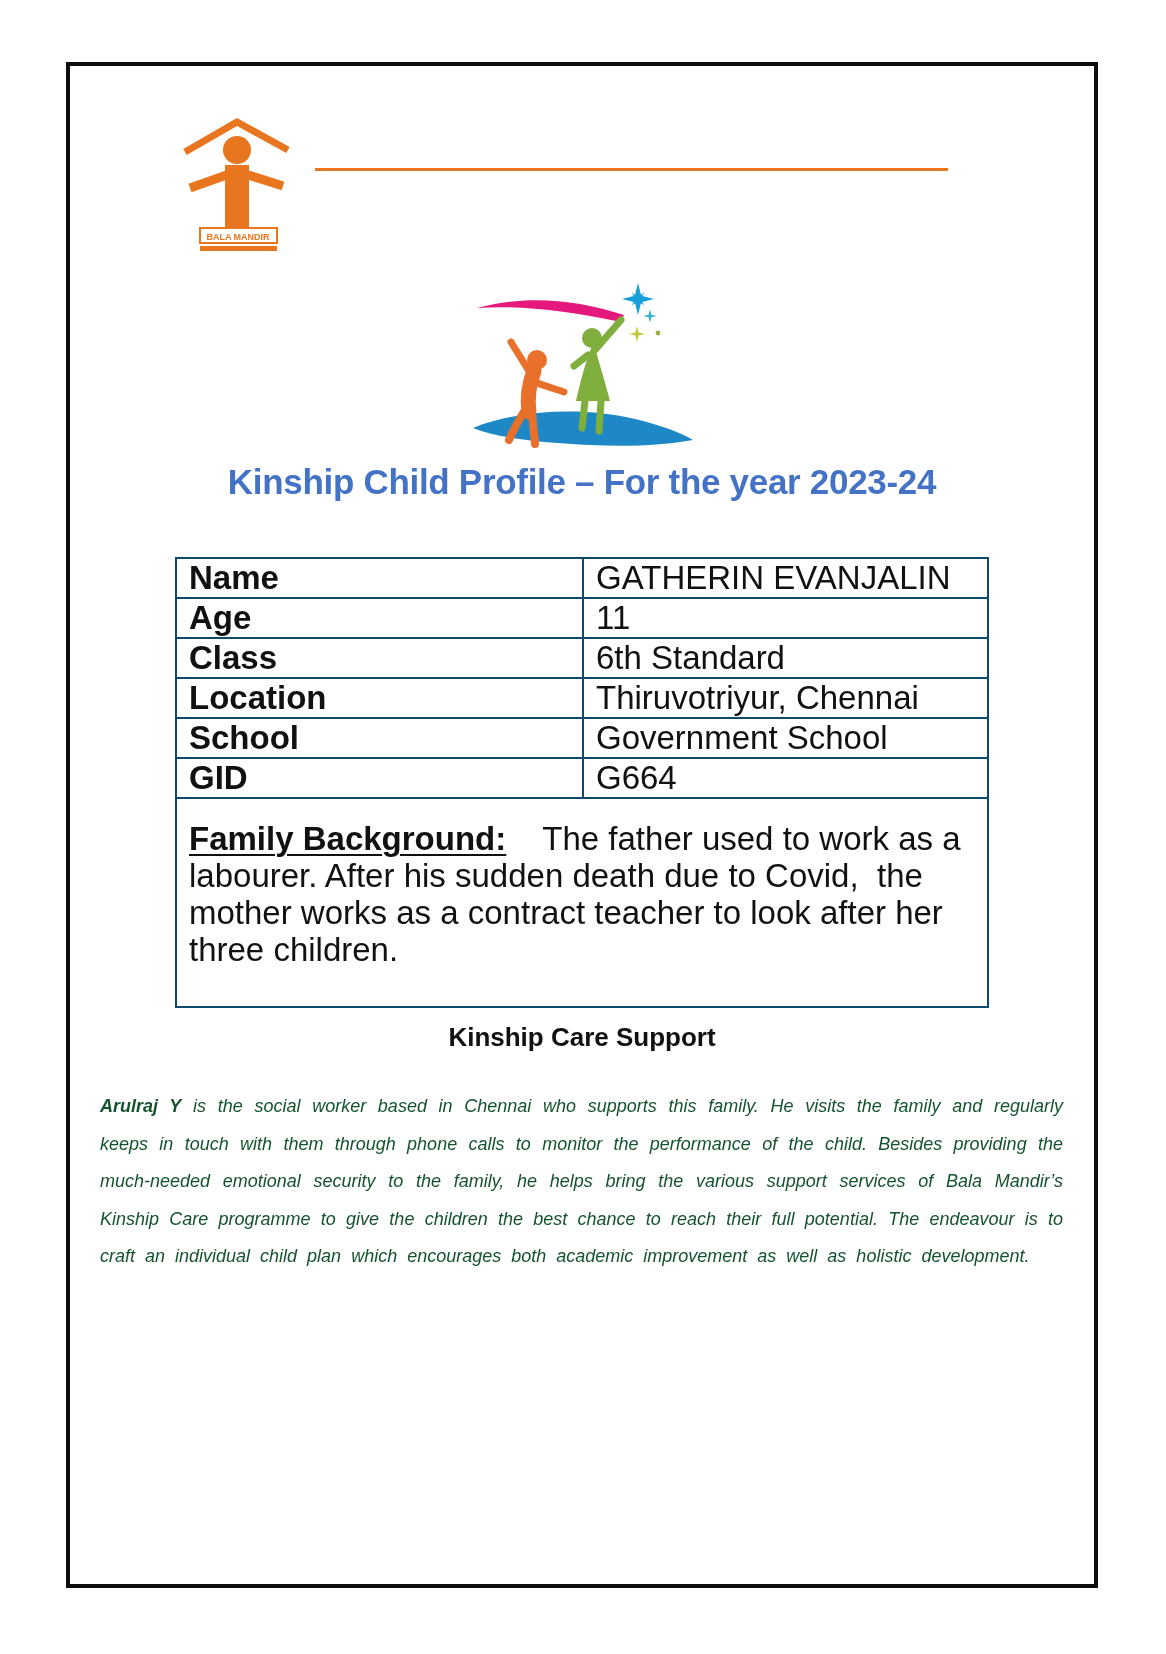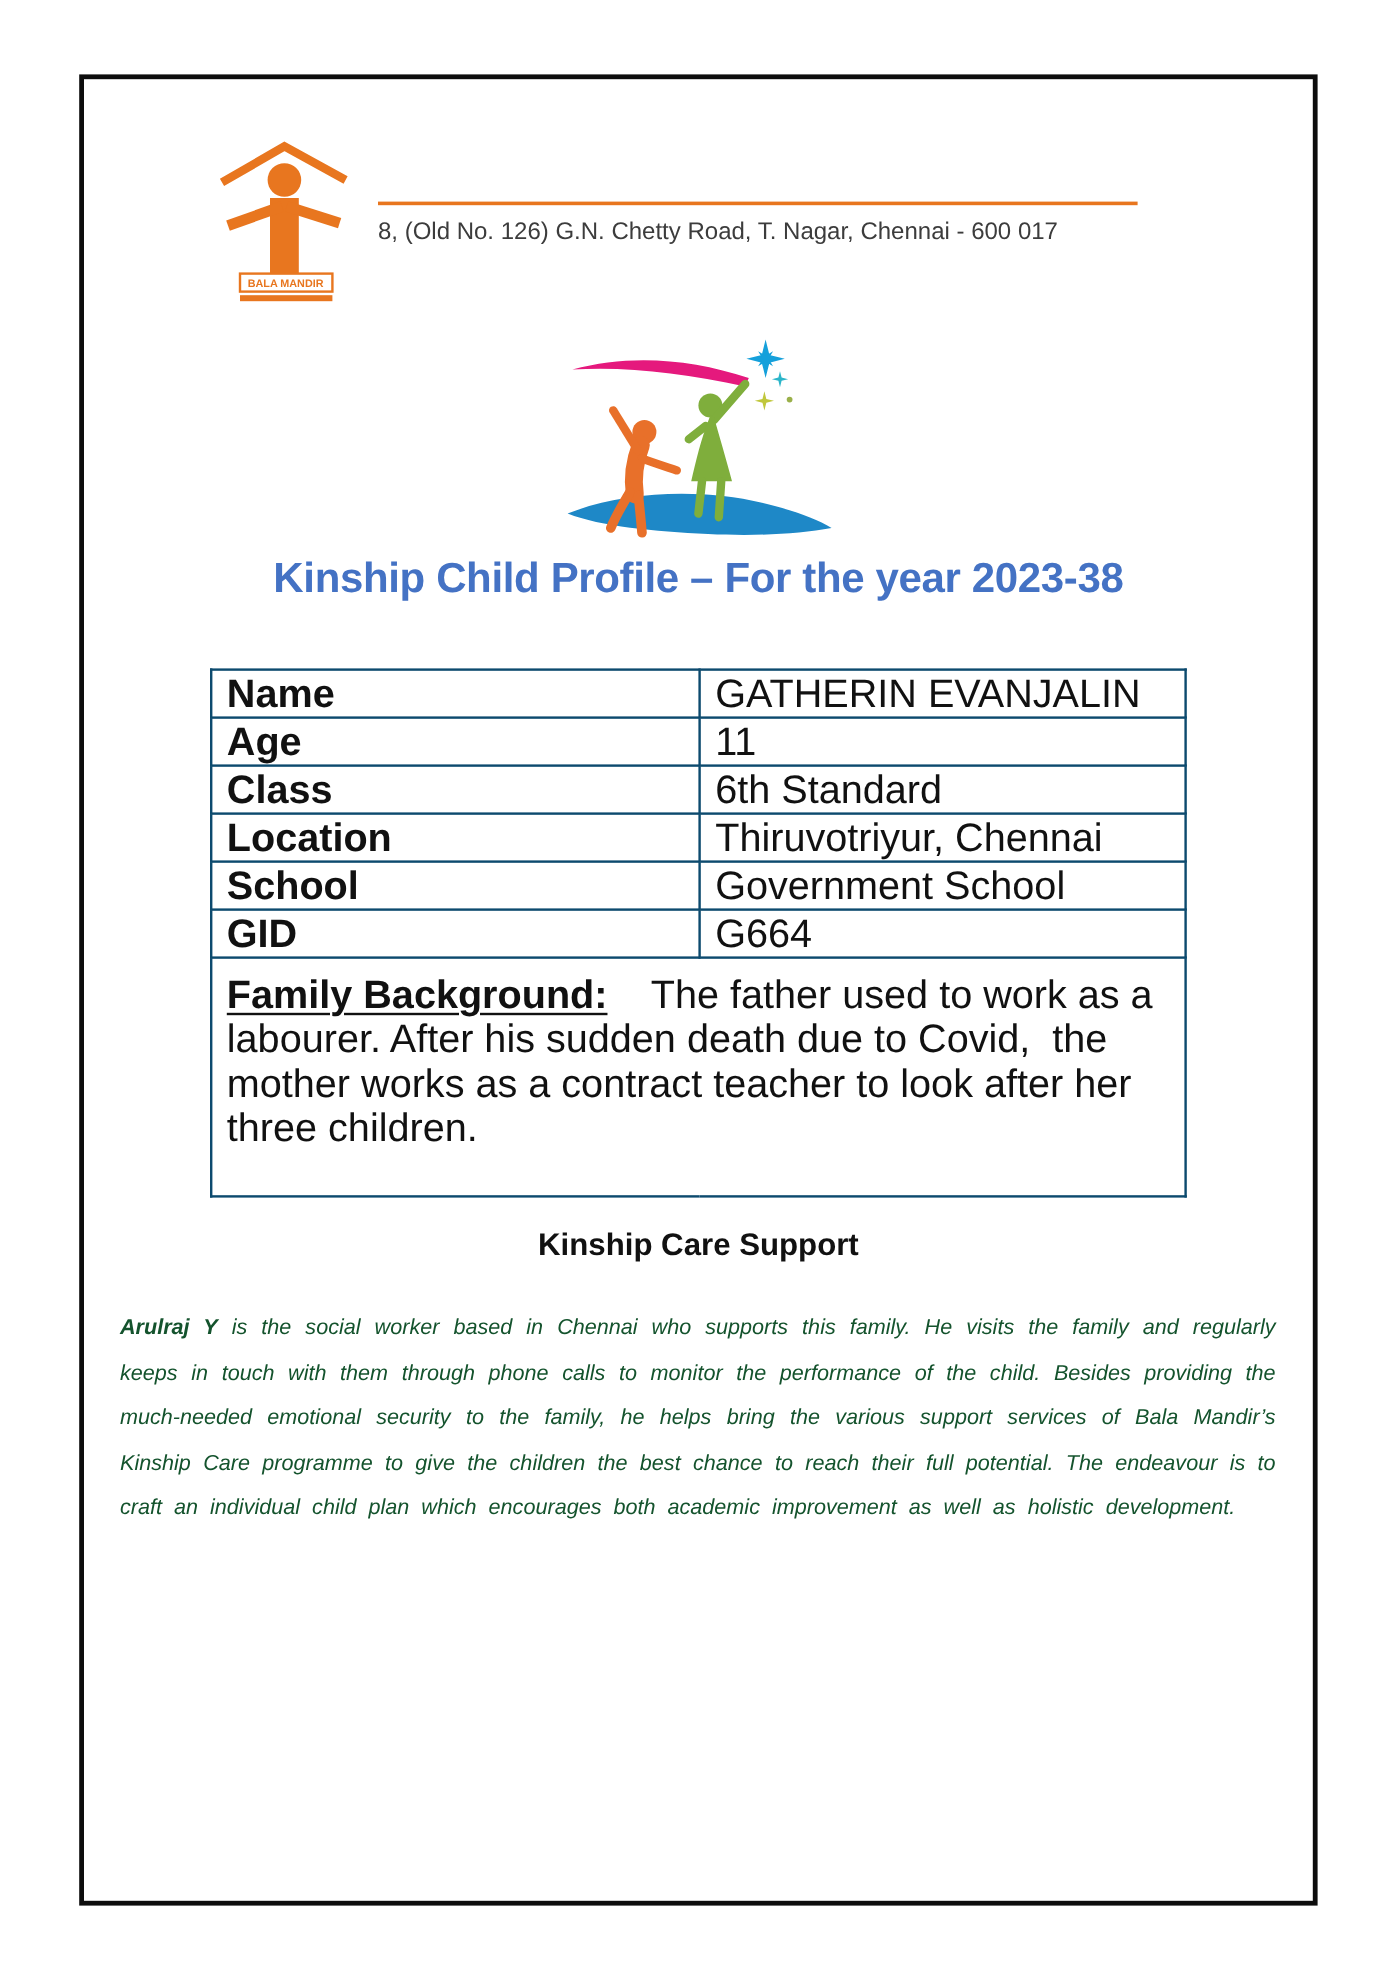--- a/index.html
+++ b/index.html
@@ -30,21 +30,21 @@
   .profile-table{
     position:absolute;left:175px;top:557px;border-collapse:collapse;table-layout:fixed;
     width:812px;
   }
   .profile-table td{
     border:2px solid #0c4a6e;font-size:33px;padding:0 6px 0 12px;height:38px;
     color:#111;vertical-align:middle;overflow:hidden;white-space:nowrap;
   }
   .profile-table td.lbl{font-weight:bold;}
   .profile-table td.family{
-    height:186px;vertical-align:top;padding-top:11px;white-space:normal;
+    height:186px;vertical-align:top;padding-top:21px;white-space:normal;
     line-height:37px;
   }
   .fb-label{
     font-weight:bold;text-decoration:underline;text-decoration-thickness:2px;
     text-underline-offset:4px;
   }
   .fb-text{white-space:pre-wrap;}
   
   .kcs-heading{
     position:absolute;left:67px;top:1022px;width:1030px;text-align:center;
@@ -78,21 +78,21 @@
       <path d="M67,76 L111,90" stroke-width="9" fill="none"></path>
     </g>
     <g>
       <rect x="28" y="132" width="77" height="15" fill="#ffffff" stroke="#E8761F" stroke-width="2"></rect>
       <text x="66" y="143.5" text-anchor="middle" font-size="9" font-weight="bold" fill="#E8761F" font-family="Liberation Sans, sans-serif">BALA MANDIR</text>
       <rect x="28" y="150" width="77" height="5" fill="#E8761F"></rect>
     </g>
   </svg>
 
   <div class="org-rule"></div>
-  <div class="org-lines"><div>8, (Old No. 126) G.N. Chetty Road, T. Nagar, Chennai - 600 017</div></div>
+  <div class="org-lines"></div>
 
   <svg class="kids-logo" width="300" height="195" viewBox="0 0 300 195">
     <path d="M42,50 C90,37 140,41 189,57 L186,64 C134,53 86,47 42,50 Z" fill="#E5197D"></path>
     <path d="M38,170 C85,151 150,149 200,161 C225,167 245,174 258,182 C230,187 195,189 155,187 C110,185 66,181 38,170 Z" fill="#1E88C7"></path>
     <g stroke="#E8702A" fill="#E8702A" stroke-linecap="round">
       <circle cx="102" cy="102" r="10" stroke="none"></circle>
       <path d="M99,113 C94,126 92,140 94,154" fill="none" stroke-width="15"></path>
       <path d="M97,118 L76,84" fill="none" stroke-width="7"></path>
       <path d="M100,124 C110,128 120,131 129,134" fill="none" stroke-width="7"></path>
       <path d="M90,152 C84,162 78,172 74,182" fill="none" stroke-width="8"></path>
@@ -110,21 +110,21 @@
       <g transform="translate(203,41)" fill="#15A0DB">
         <path d="M0,-16 L3.2,-3.2 L16,0 L3.2,3.2 L0,16 L-3.2,3.2 L-16,0 L-3.2,-3.2 Z"></path>
         <path transform="rotate(45) scale(0.55)" d="M0,-16 L3.2,-3.2 L16,0 L3.2,3.2 L0,16 L-3.2,3.2 L-16,0 L-3.2,-3.2 Z"></path>
       </g>
       <path transform="translate(215,58) scale(0.42)" fill="#2BB5C9" d="M0,-16 L3.2,-3.2 L16,0 L3.2,3.2 L0,16 L-3.2,3.2 L-16,0 L-3.2,-3.2 Z"></path>
       <path transform="translate(202,76) scale(0.5)" fill="#C0C73C" d="M0,-16 L3.2,-3.2 L16,0 L3.2,3.2 L0,16 L-3.2,3.2 L-16,0 L-3.2,-3.2 Z"></path>
       <circle cx="223" cy="75" r="2.4" fill="#9AB04A"></circle>
     </g>
   </svg>
 
-  <div class="doc-title">Kinship Child Profile – For the year 2023-38</div>
+  <div class="doc-title">Kinship Child Profile – For the year 2023-24</div>
 
   <table class="profile-table">
     <colgroup>
         <col style="width:407px">
         <col style="width:405px">
       </colgroup>
     <tbody>
         <tr>
       <td class="lbl">Name</td>
       <td class="val">GATHERIN EVANJALIN</td>

